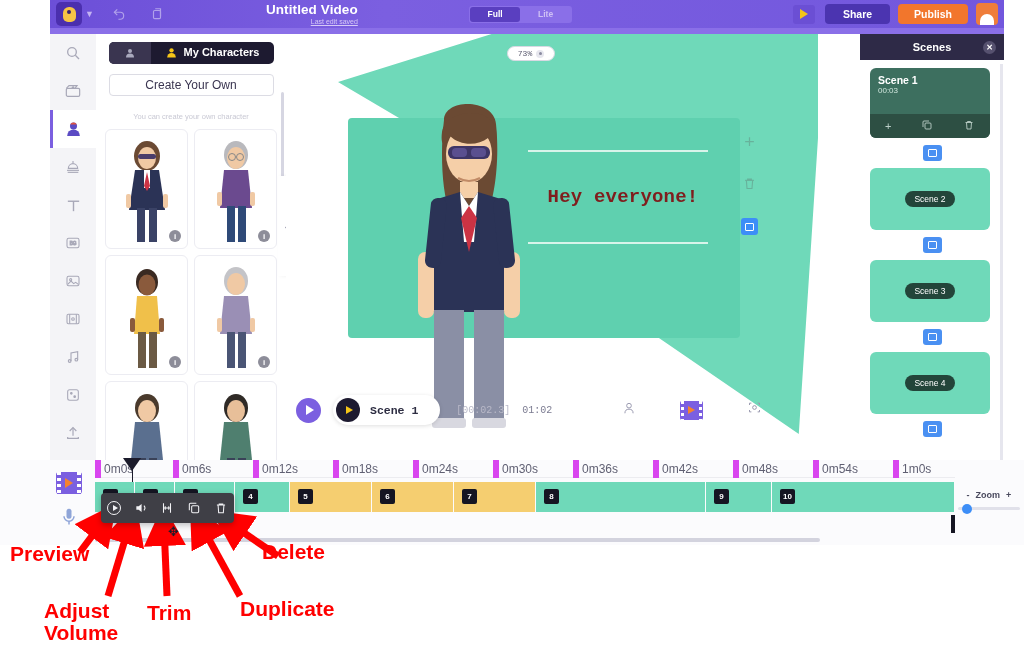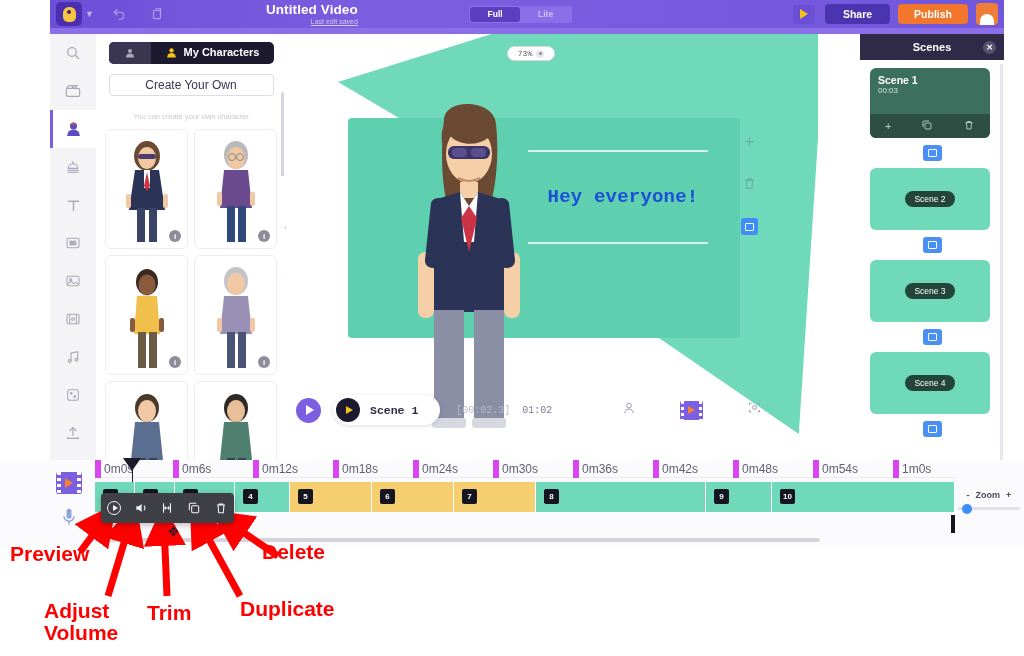--- a/index.html
+++ b/index.html
@@ -103,21 +103,21 @@
     border:1px solid #d9d9e3; background:#fff; display:flex; align-items:center; justify-content:center; gap:4px;
     color:#5b5b70; font-size:8px;
   }
   .zoom-dot { width:8px;height:8px;border-radius:50%;background:#e7e7ee;display:flex;align-items:center;justify-content:center;}
   .zoom-dot::after{content:'';width:3px;height:3px;background:#8a8aa0;border-radius:50%;}
   .scene-card {
     position:absolute; left:62px; top:84px; width:392px; height:220px; background:#5fd0af; border-radius:4px;
   }
   .scene-text-block { position:absolute; left:180px; top:32px; width:190px; }
   .scene-rule { height:2px; background:#d8f4ea; width:180px; }
-  .scene-headline { color:#1d4ed8; font-size:19px; font-weight:bold; text-align:center; margin:34px 0 34px 0; letter-spacing:.2px;}
+  .scene-headline { color:#7f1d1d; font-size:19px; font-weight:bold; text-align:center; margin:34px 0 34px 0; letter-spacing:.2px;}
   .stage-side-tools { position:absolute; left:455px; top:100px; display:flex; flex-direction:column; align-items:center; gap:22px; }
   .sst { opacity:.35; }
   .sst-blue { width:17px;height:17px;border-radius:3px;background:#3d8ef7;display:flex;align-items:center;justify-content:center;}
   .sst-blue::after{content:'';width:7px;height:6px;border:1px solid #fff;border-radius:1px;}
 
   
   .canvas-char { position:absolute; left:118px; top:68px; width:130px; height:330px; }
 
   
   .scenebar { position:absolute; left:296px; top:392px; width:470px; height:36px; display:flex; align-items:center; }

